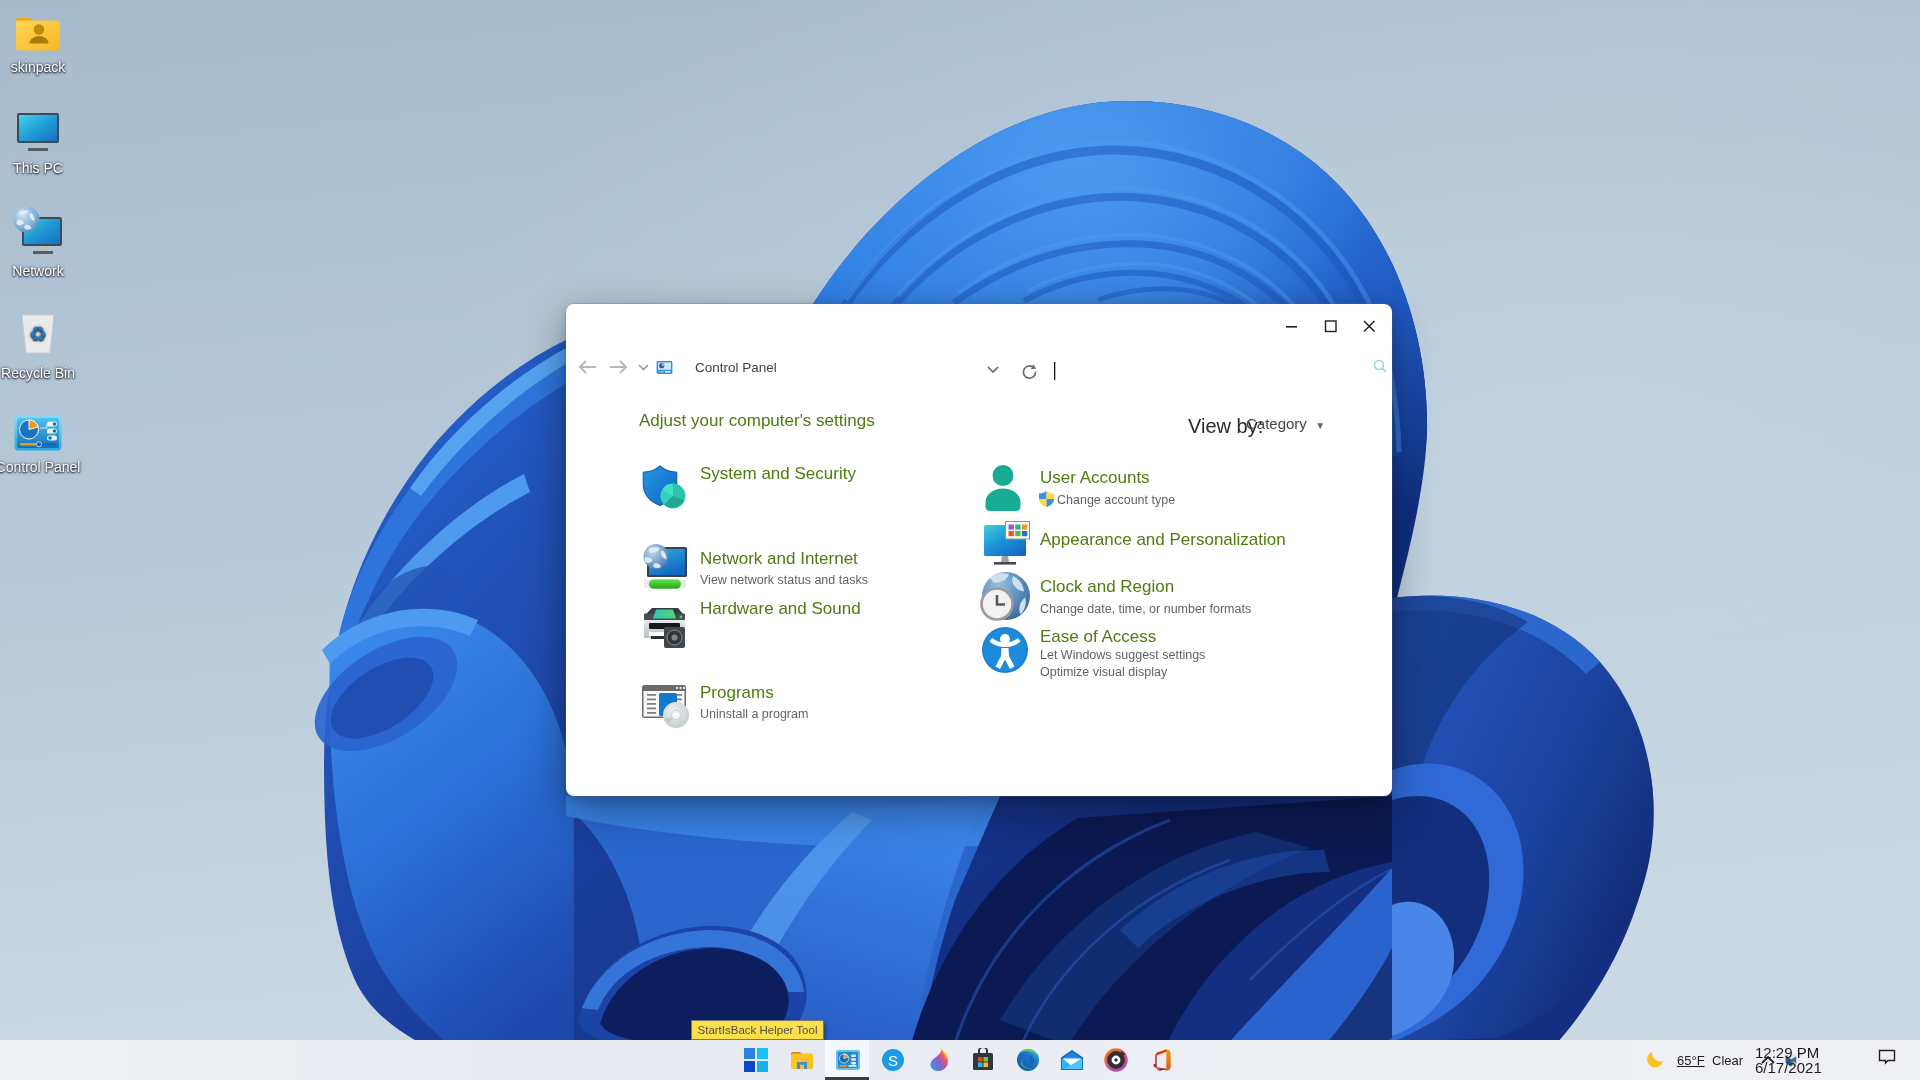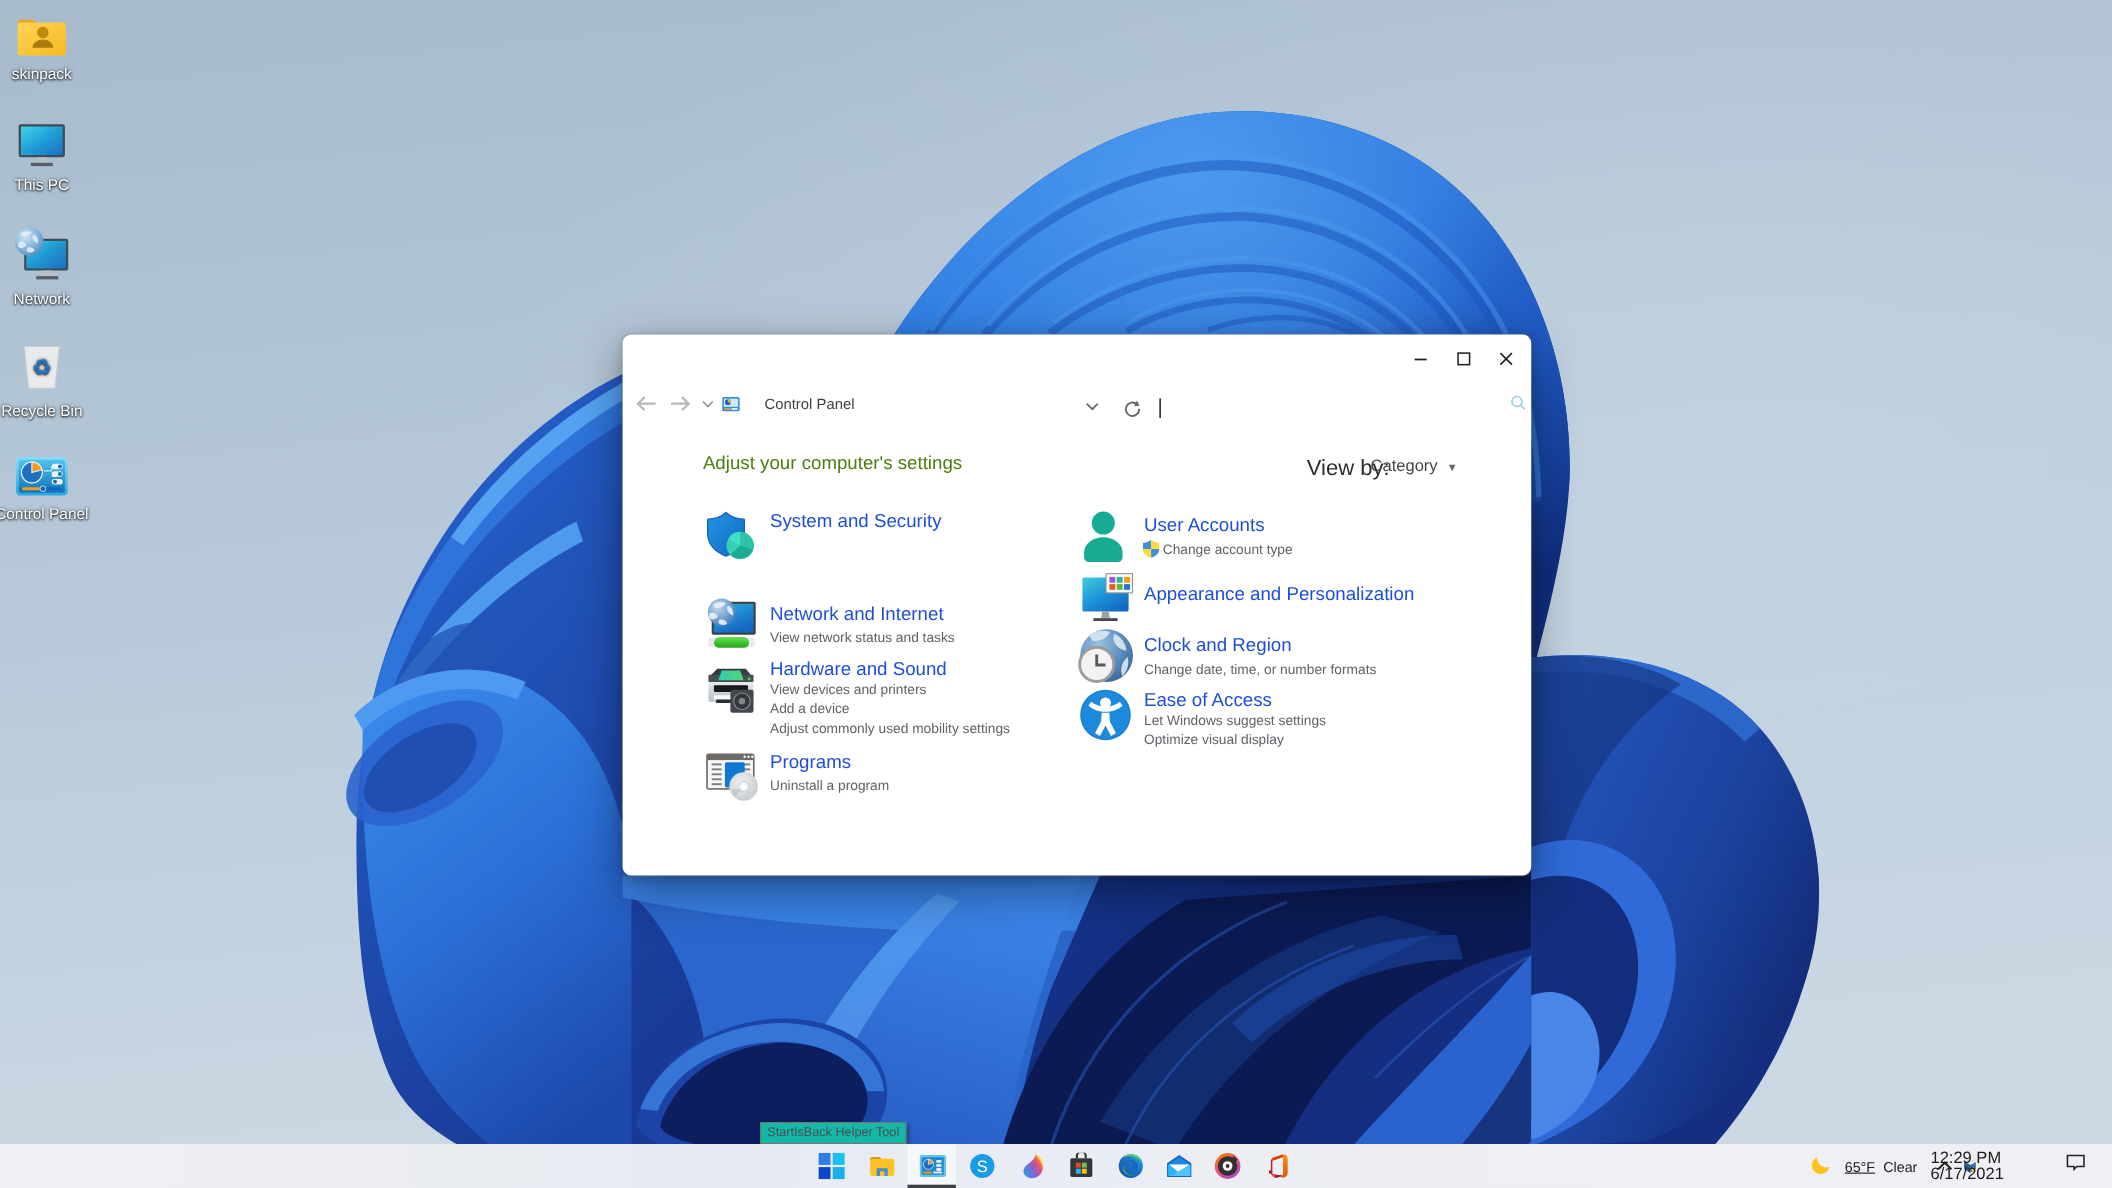--- a/index.html
+++ b/index.html
@@ -7,27 +7,27 @@
   #desk{position:relative;width:1920px;height:1080px;padding-left:20px;}
   #wall{position:absolute;left:0;top:0;}
   .dicon{position:absolute;width:96px;text-align:center;color:#fff;font-size:14px;
     text-shadow:0 1px 2px rgba(0,0,0,.9),0 0 3px rgba(0,0,0,.7);}
   .dicon svg{display:block;margin:0 auto;}
   .dlabel{margin-top:8px;letter-spacing:0;}
   
   #win{position:absolute;left:566px;top:304px;width:826px;height:492px;background:#fff;
     border-radius:8px;box-shadow:0 0 0 1px rgba(110,110,110,.22),0 14px 42px rgba(0,0,0,.38),0 3px 10px rgba(0,0,0,.16);}
   .cbtn{position:absolute;top:15px;}
-  .hd{position:absolute;font-size:17px;color:#1d4ed8;}
+  .hd{position:absolute;font-size:17px;color:#4d7c0f;}
   .sub{position:absolute;font-size:12.5px;color:#5f6368;line-height:17.3px;}
   
   #tbar{position:absolute;left:0;top:1040px;width:1920px;height:40px;
     background:linear-gradient(90deg,#f0f1f4 0%,#e7eaf1 33%,#e9ecf3 48%,#edeff3 65%,#eff0f3 100%);}
   .ticon{position:absolute;top:8px;width:24px;height:24px;}
-  #tooltip{position:absolute;left:691px;top:1020px;width:131px;height:18px;background:#14b8a6;
+  #tooltip{position:absolute;left:691px;top:1020px;width:131px;height:18px;background:#fde047;
     border:1px solid #767676;font-size:11.5px;color:#4b4f54;text-align:center;line-height:18px;
     box-shadow:2px 3px 4px rgba(0,0,0,.35);}
   .tray{position:absolute;color:#1b1b1b;font-size:13px;}
 </style>
 </head>
 <body>
 <div id="desk">
 <svg id="wall" width="1920" height="1080" viewBox="0 0 1920 1080">
   <defs>
     <linearGradient id="sky" x1="0" y1="0" x2="0.18" y2="1">
@@ -273,21 +273,20 @@
     <path d="M10.4 10.4 L14 14" stroke="#9fd0df" stroke-width="1.6"></path>
   </svg>
   <div style="position:absolute;left:73px;top:107px;font-size:17px;color:#4d7c0f;">Adjust your computer's settings</div>
   <div style="position:absolute;left:622px;top:111px;font-size:20px;color:#2b2b2b;">View by:</div>
   <div style="position:absolute;left:680px;top:111px;font-size:15px;color:#454545;">Category&nbsp;&nbsp;<span style="color:#666;font-size:10px;">▼</span></div>
 
   <div class="hd" style="left:134px;top:160px;">System and Security</div>
   <div class="hd" style="left:134px;top:245px;">Network and Internet</div>
   <div class="sub" style="left:134px;top:268px;">View network status and tasks</div>
   <div class="hd" style="left:134px;top:295px;">Hardware and Sound</div>
-  <div class="sub" style="left:134px;top:315px;">View devices and printers<br>Add a device<br>Adjust commonly used mobility settings</div>
   <div class="hd" style="left:134px;top:379px;">Programs</div>
   <div class="sub" style="left:134px;top:402px;">Uninstall a program</div>
 
   <div class="hd" style="left:474px;top:164px;">User Accounts</div>
   <div class="sub" style="left:491px;top:188px;">Change account type</div>
   <div class="hd" style="left:474px;top:226px;">Appearance and Personalization</div>
   <div class="hd" style="left:474px;top:273px;">Clock and Region</div>
   <div class="sub" style="left:474px;top:297px;">Change date, time, or number formats</div>
   <div class="hd" style="left:474px;top:323px;">Ease of Access</div>
   <div class="sub" style="left:474px;top:343px;">Let Windows suggest settings<br>Optimize visual display</div>

